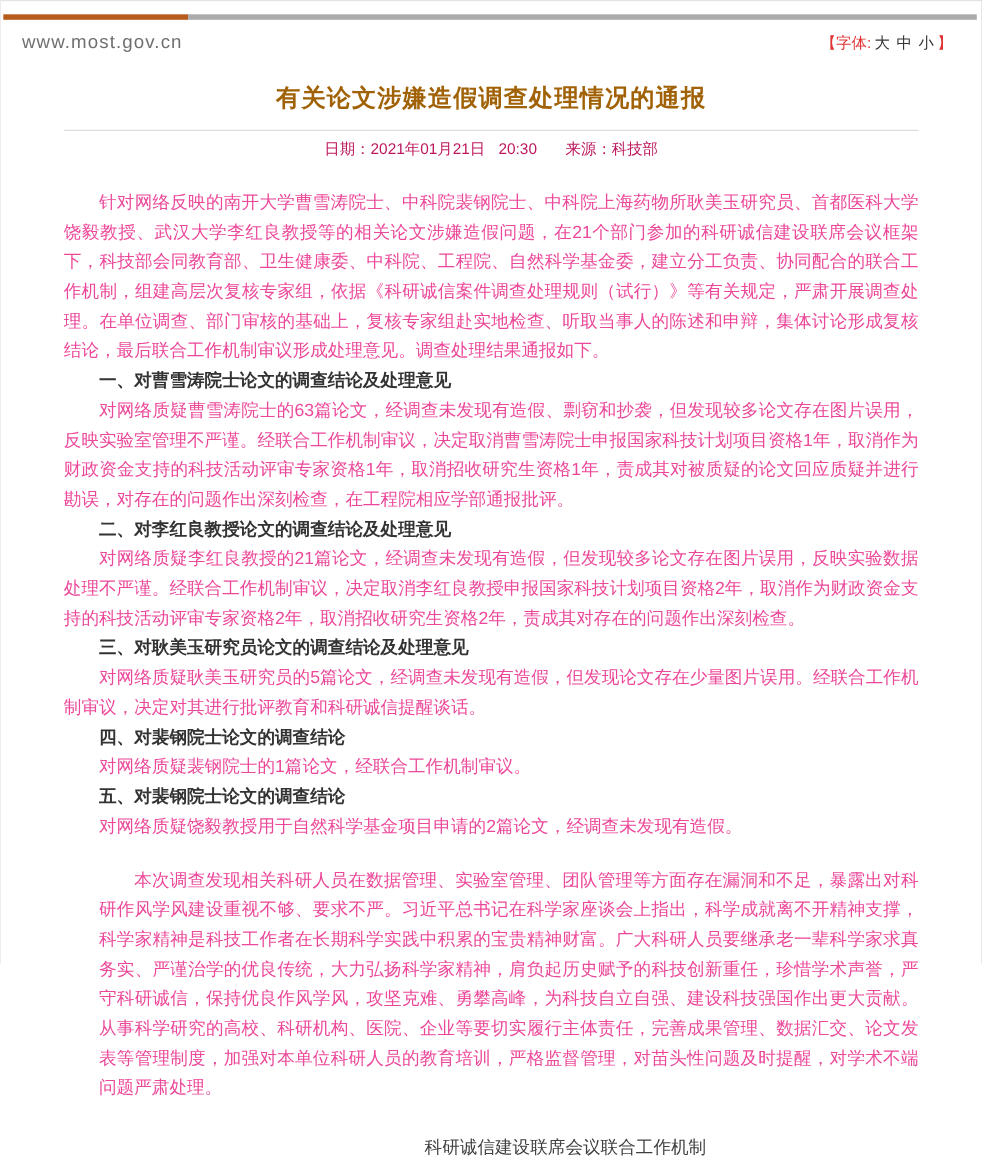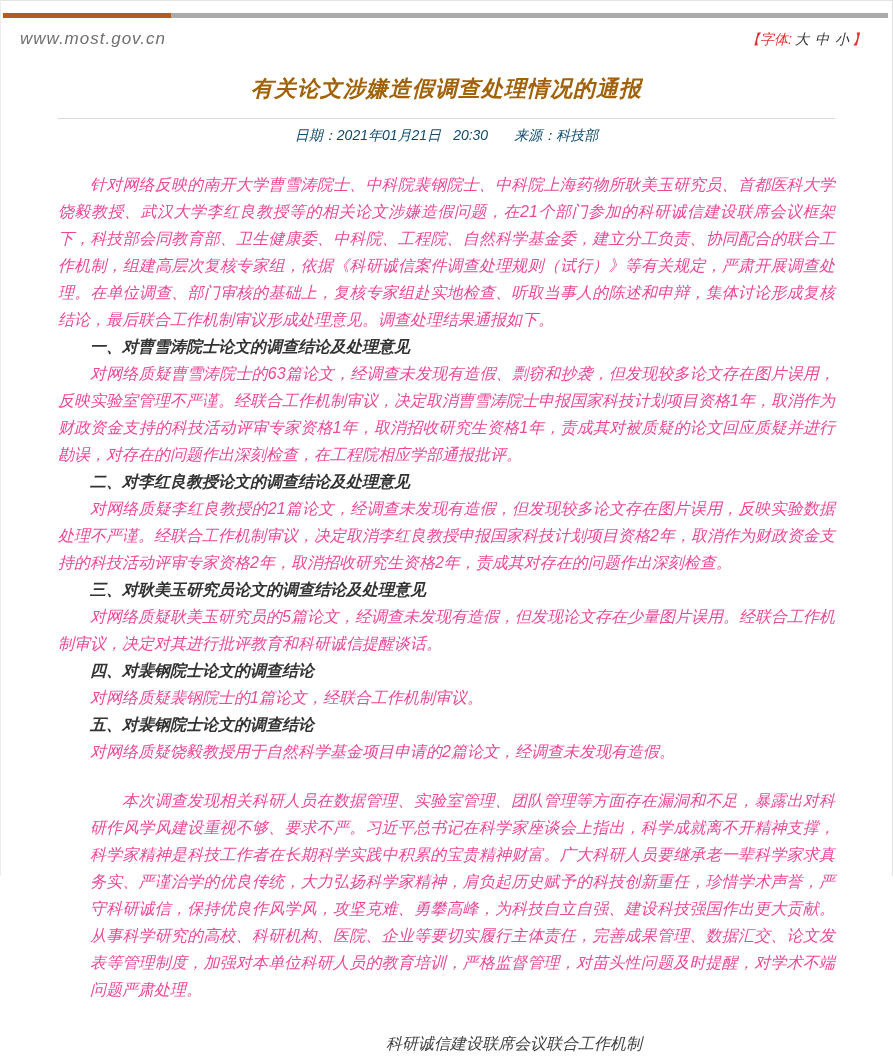--- a/index.html
+++ b/index.html
@@ -14,21 +14,20 @@
     overflow: hidden;
   }
   .page {
     box-sizing: border-box;
     width: 893px;
     height: 876px;
     border-top: 1px solid #e3e3e3;
     border-left: 1px solid #ededed;
     border-right: 1px solid #e0e0e0;
     background: #ffffff;
-    font-style: italic;
   }
   .bar-row {
     display: flex;
     margin: 12px 4px 0 2px;
     height: 5px;
   }
   .bar-orange {
     width: 168px;
     background: #b85c1e;
   }
@@ -70,21 +69,21 @@
     font-size: 22px;
     letter-spacing: 1px;
     margin: 25px 0 0 0;
   }
   .title-divider {
     border-bottom: 1px solid #d9d9d9;
     margin-top: 14px;
   }
   .meta {
     text-align: center;
-    color: #0c4a6e;
+    color: #be185d;
     font-size: 14px;
     padding-top: 8px;
   }
   .meta .gap-sm { margin-left: 12px; }
   .meta .gap-lg { margin-left: 26px; }
   .content {
     margin-top: 26px;
   }
   .para, .sec-heading {
     font-size: 16px;

